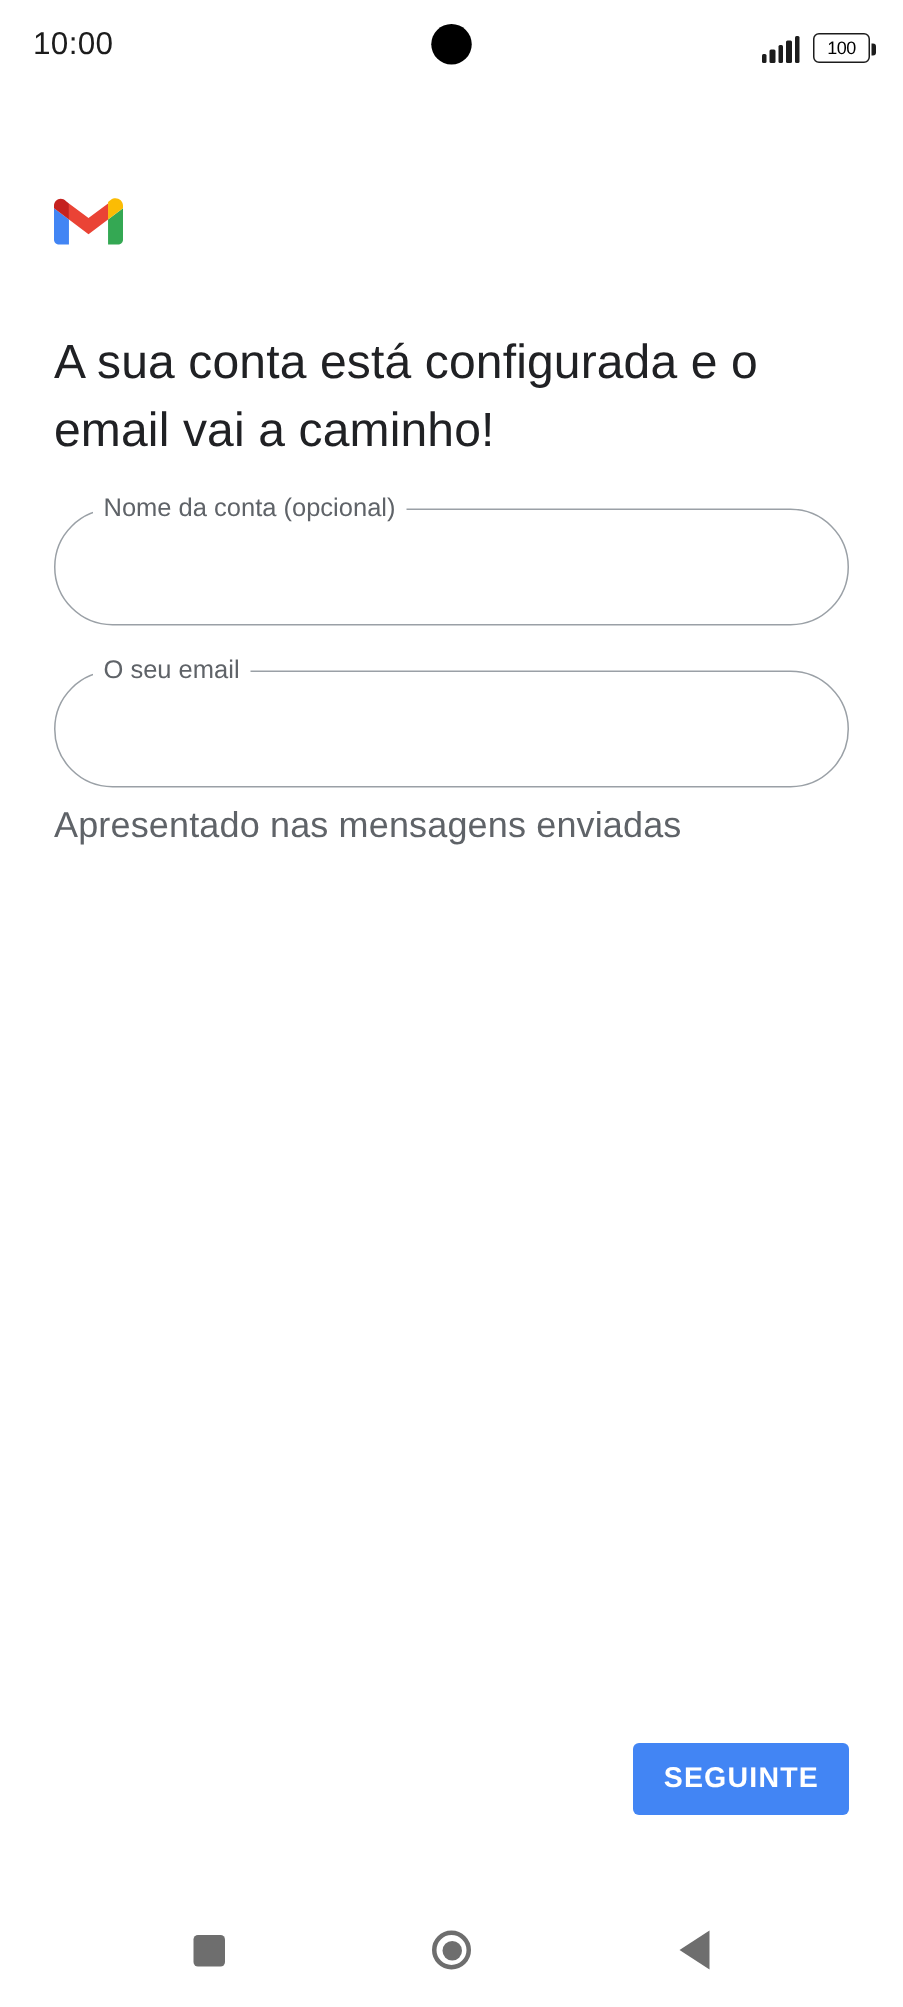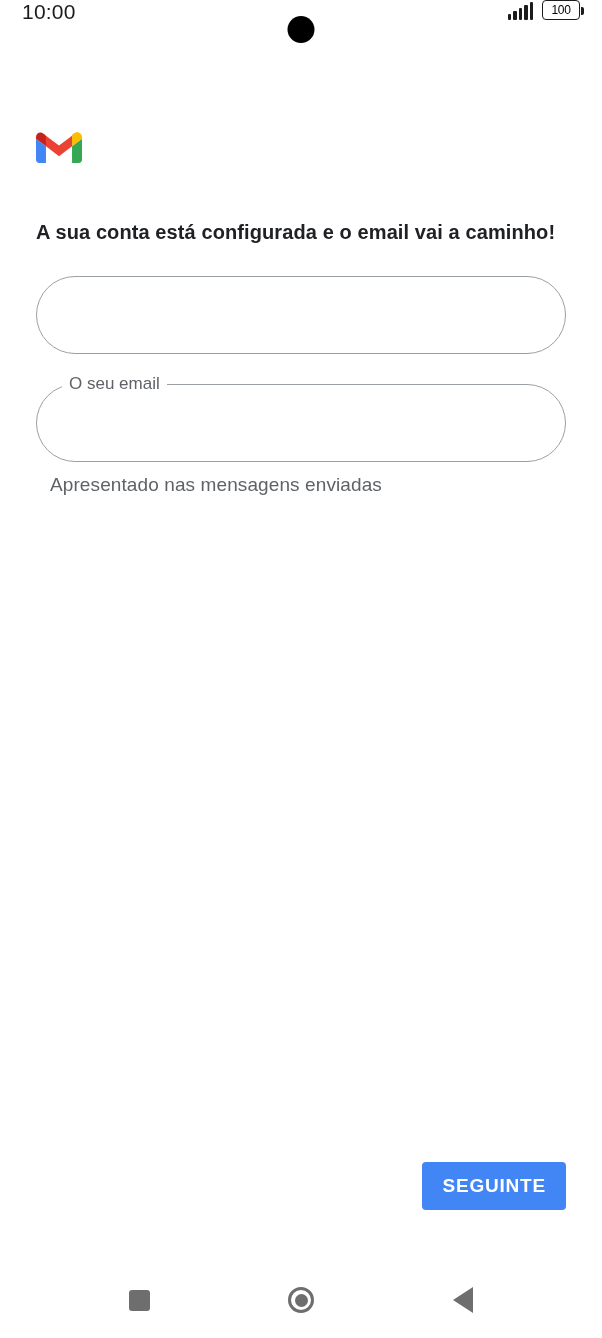--- a/index.html
+++ b/index.html
@@ -18,22 +18,22 @@
     display: flex;
     flex-direction: column;
   }
 
   
   .status-bar {
     position: relative;
     height: 58px;
     flex: 0 0 58px;
     display: flex;
-    align-items: flex-start;
-    padding: 0 22px;
+    align-items: flex-end;
+    padding: 16px 22px;
     gap: 42px;
   }
   .status-time {
     font-size: 21px;
     color: #1c1c1c;
     font-weight: 400;
     letter-spacing: .2px;
   }
   .camera-dot {
     position: absolute;
@@ -101,24 +101,24 @@
     position: relative;
     padding: 0 36px;
   }
   .app-logo {
     margin-top: 72px;
     width: 46px;
     height: 36px;
   }
   .title {
     margin-top: 48px;
-    font-size: 20px;
+    font-size: 32px;
     line-height: 1.4;
     color: #202124;
-    font-weight: 700;
+    font-weight: 400;
     letter-spacing: .1px;
   }
 
   
   .field {
     position: relative;
     margin-top: 30px;
     height: 78px;
   }
   .field .box {
@@ -147,24 +147,23 @@
     border: none;
     outline: none;
     background: transparent;
     padding: 0 28px;
     font-size: 20px;
     color: #202124;
     font-family: "Liberation Sans", sans-serif;
   }
   .helper {
     margin-top: 12px;
-    font-size: 19px;
+    font-size: 24px;
     color: #5f6368;
     letter-spacing: .1px;
-    margin-left: 14px;
   }
 
   
   .next-btn {
     position: absolute;
     right: 36px;
     bottom: 52px;
     background: #4285f4;
     color: #ffffff;
     border: none;
@@ -245,20 +244,21 @@
       <path d="M37.6 5.1v11.2L48 8.4V6.7c0-4.3-4.9-6.8-8.4-4.2l-2 1.6z" fill="#fbbc04"></path>
       <path d="M10.4 16.3V5.1L24 15.3l13.6-10.2v11.2L24 26.5z" fill="#ea4335"></path>
       <path d="M0 6.7v1.7l10.4 7.9V5.1l-2-1.6C4.9-.1 0 2.4 0 6.7z" fill="#c5221f"></path>
     </svg>
 
     <h1 class="title">A sua conta está configurada e o email vai a caminho!</h1>
 
     
     <div class="field">
       <div class="box"></div>
+      <div class="legend">Nome da conta (opcional)</div>
       <input type="text" value="" style="">
     </div>
 
     
     <div class="field">
       <div class="box"></div>
       <div class="legend">O seu email</div>
       <input type="text" value="" style="">
     </div>
 

